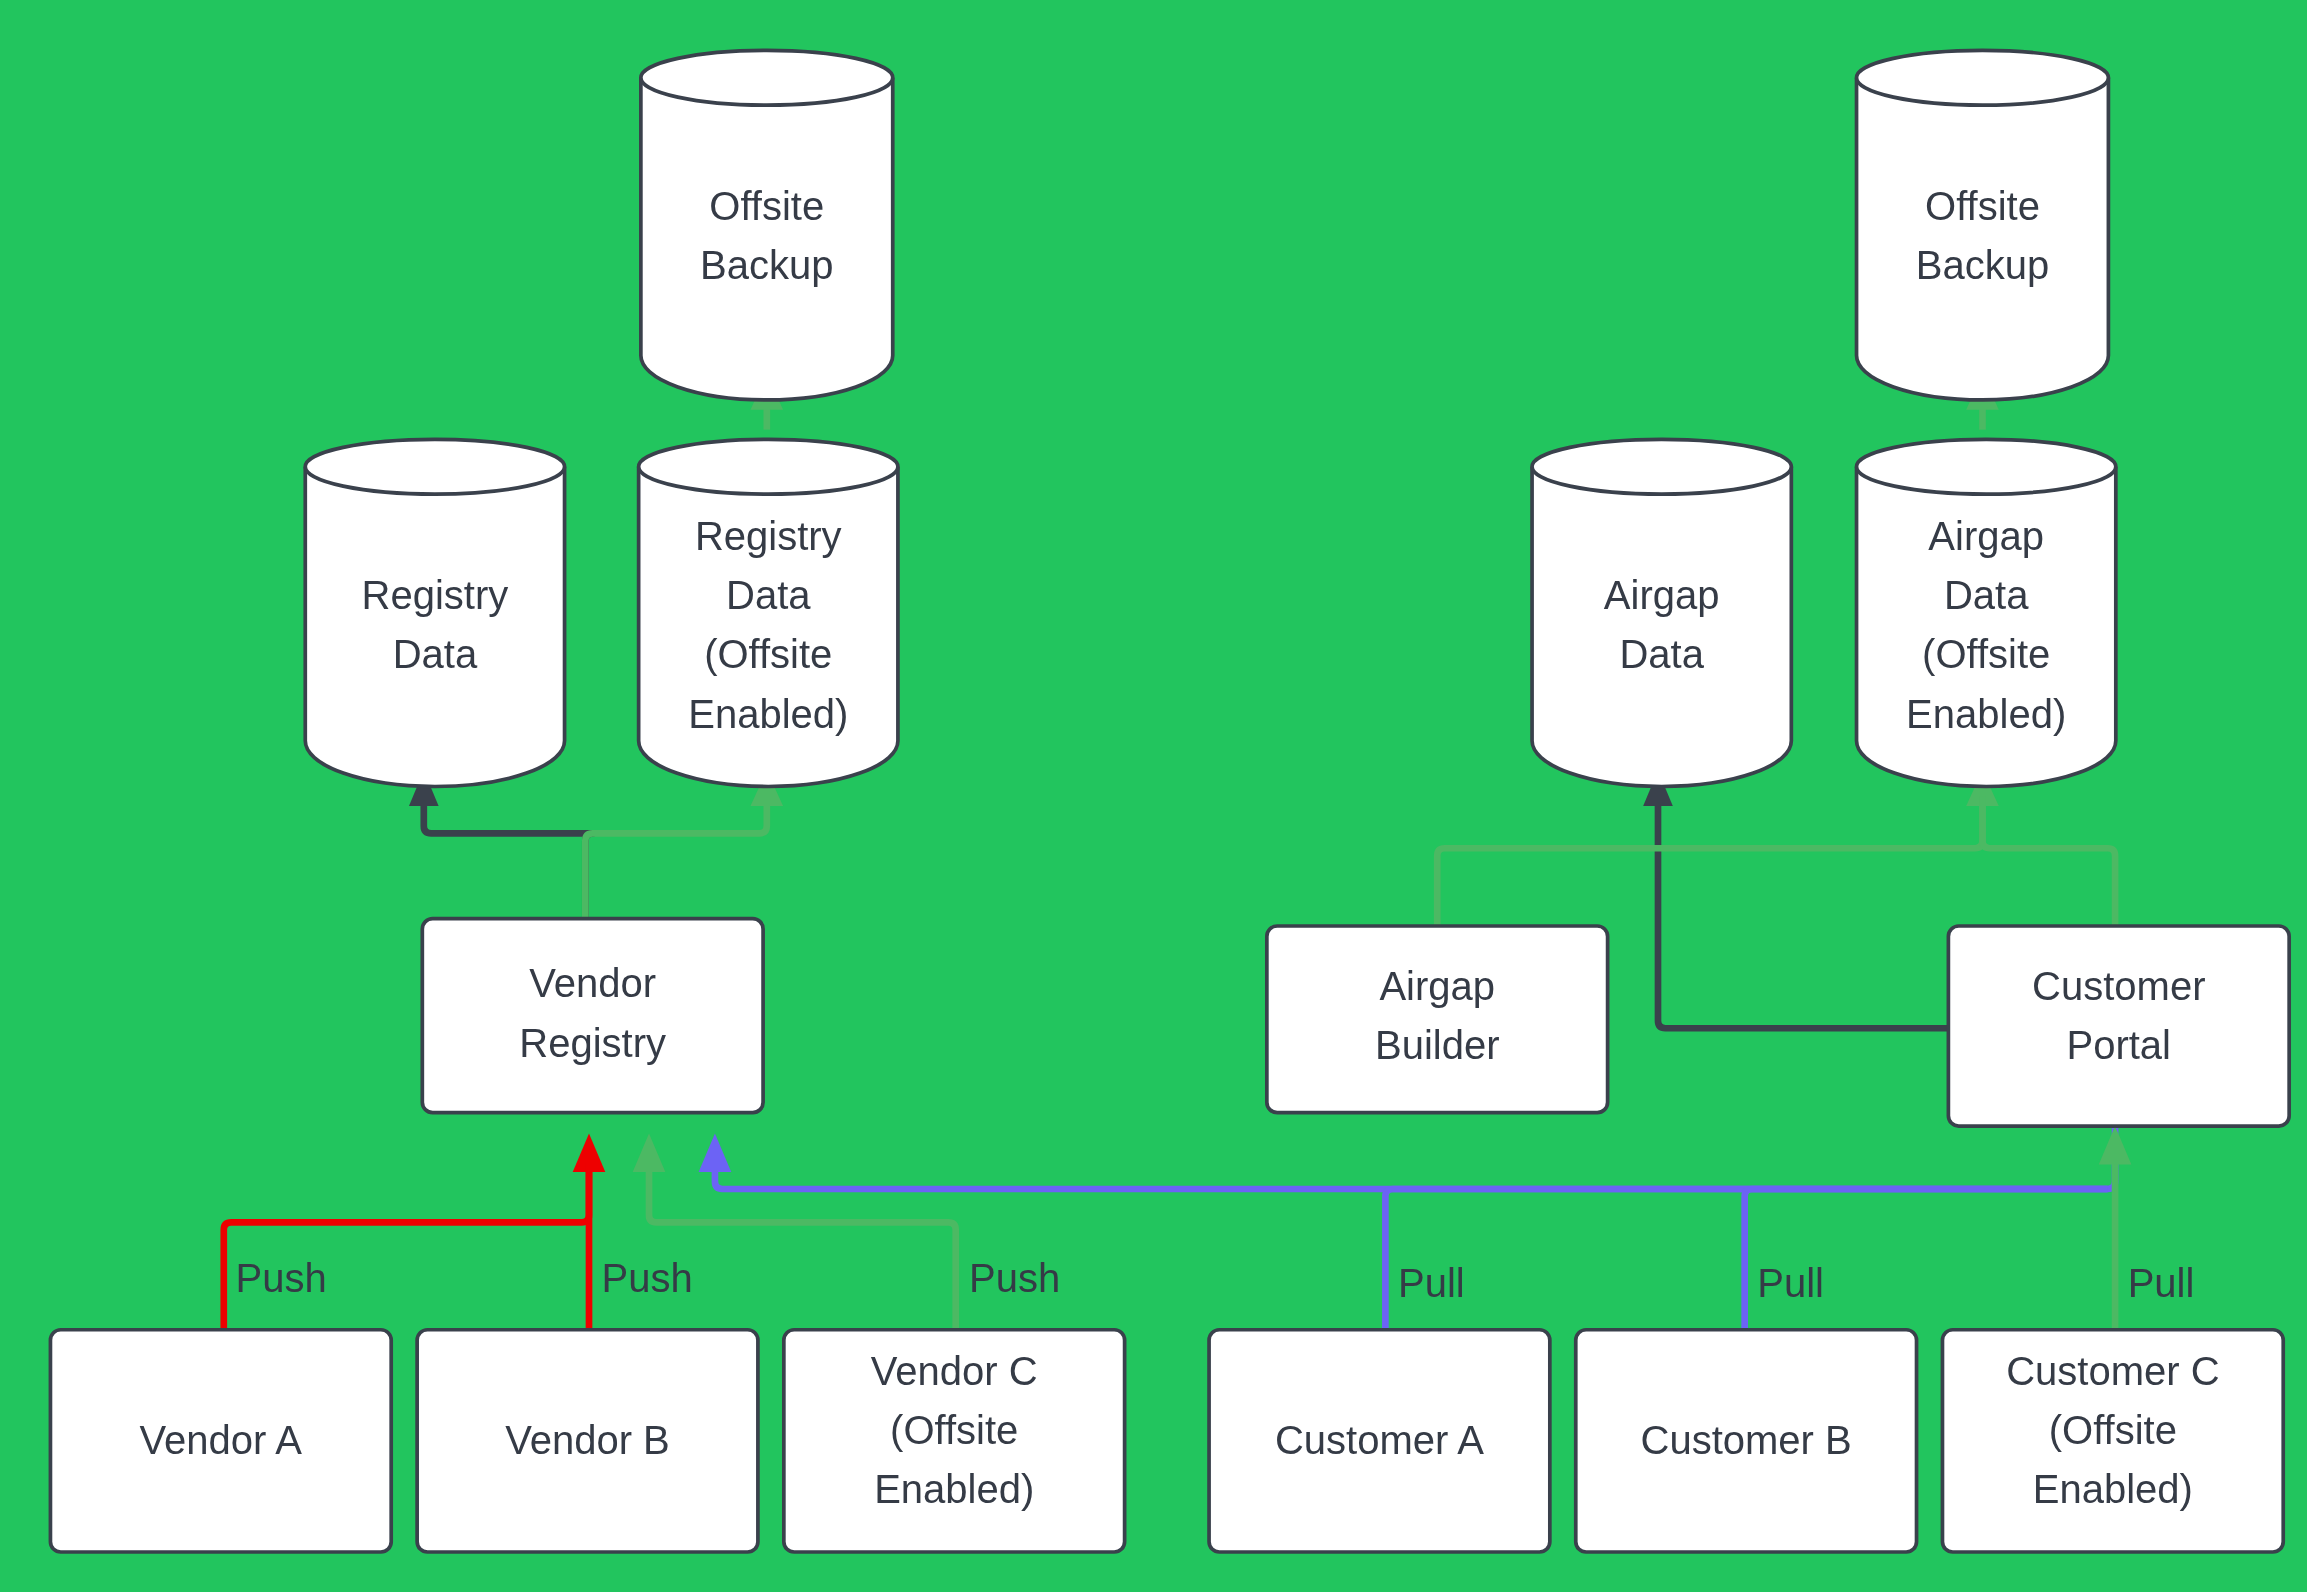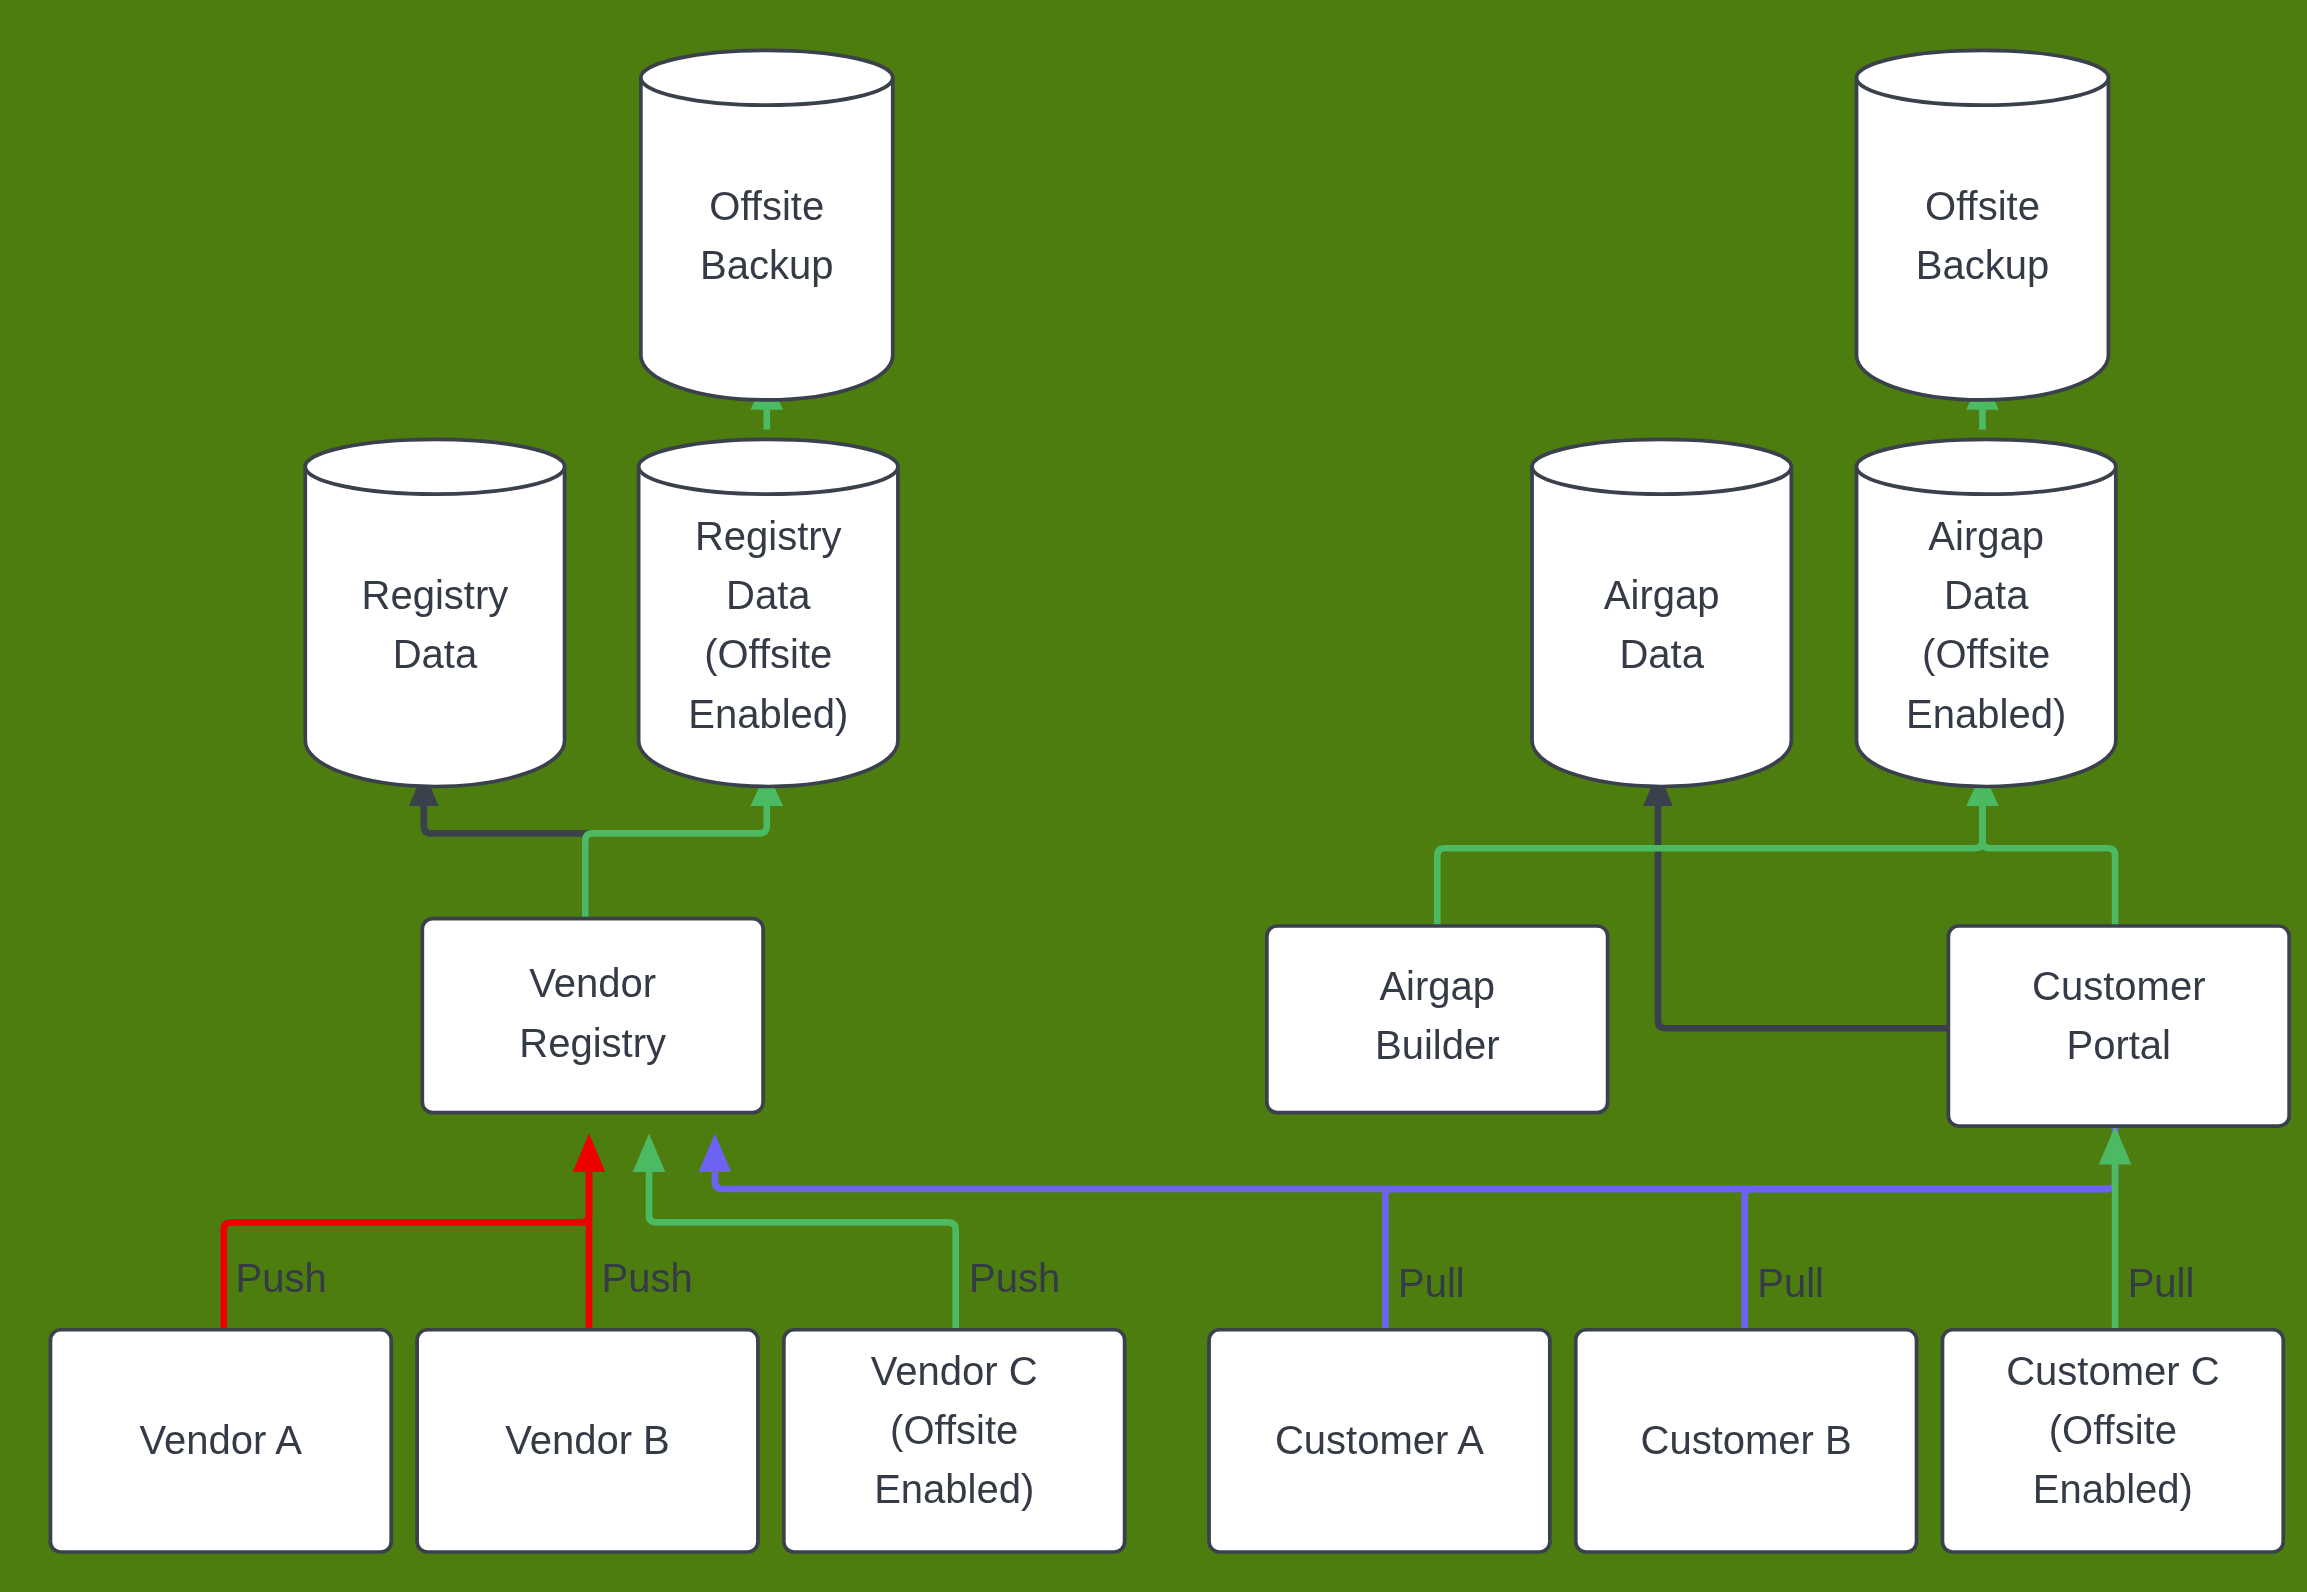--- a/index.html
+++ b/index.html
@@ -4,21 +4,21 @@
 <style>
   html, body {
     margin: 0;
     padding: 0;
     background: #ffffff;
   }
   #diagram-root {
     width: 2307px;
     height: 1592px;
     position: relative;
-    background: #4d7c0f;
+    background: #22c55e;
     font-family: "Liberation Sans", sans-serif;
   }
   svg#flow {
     display: block;
     width: 2307px;
     height: 1592px;
   }
   .node-shape {
     fill: #ffffff;
     stroke: #3a414c;

